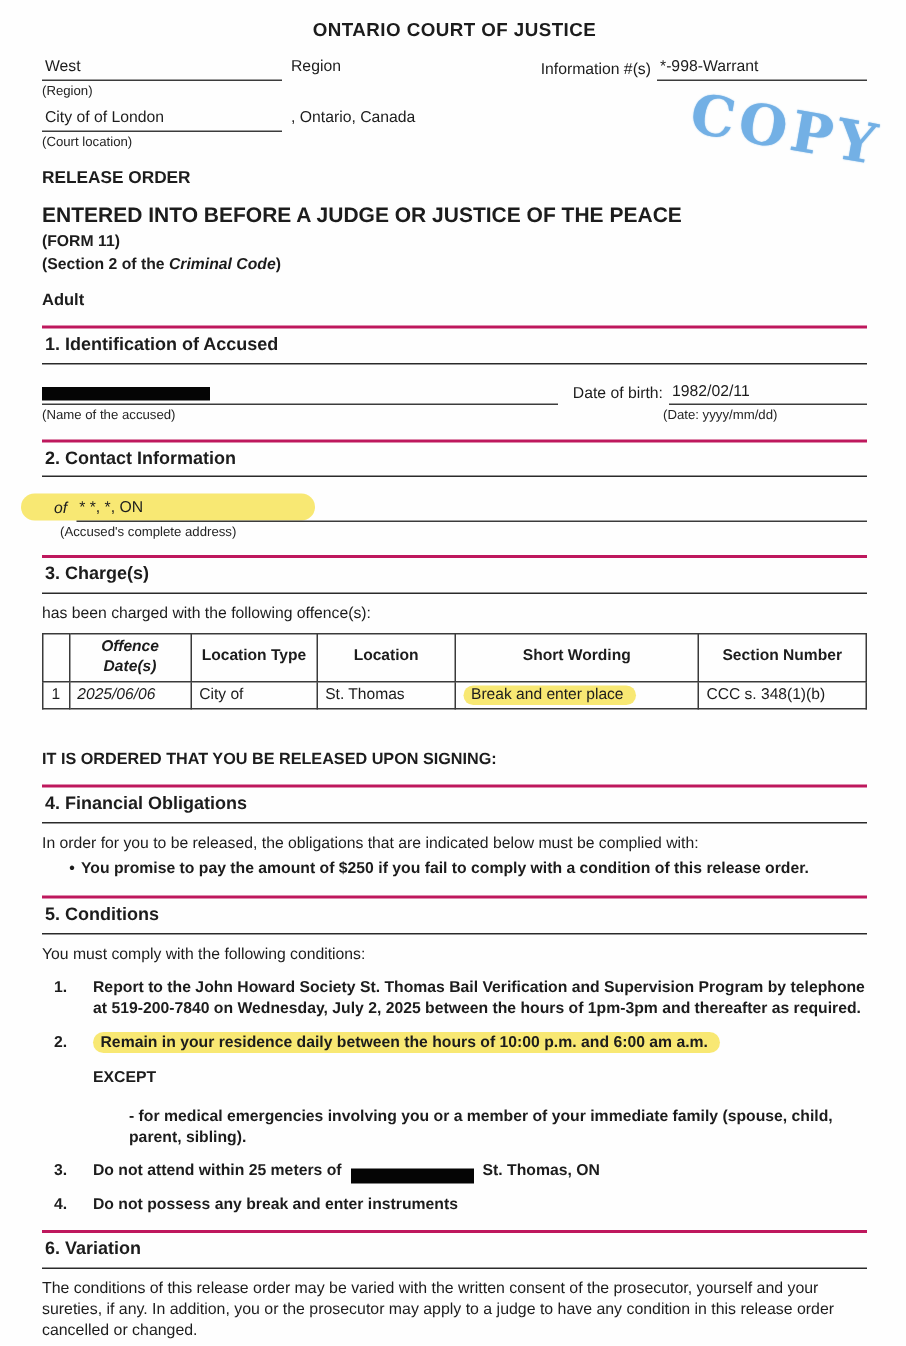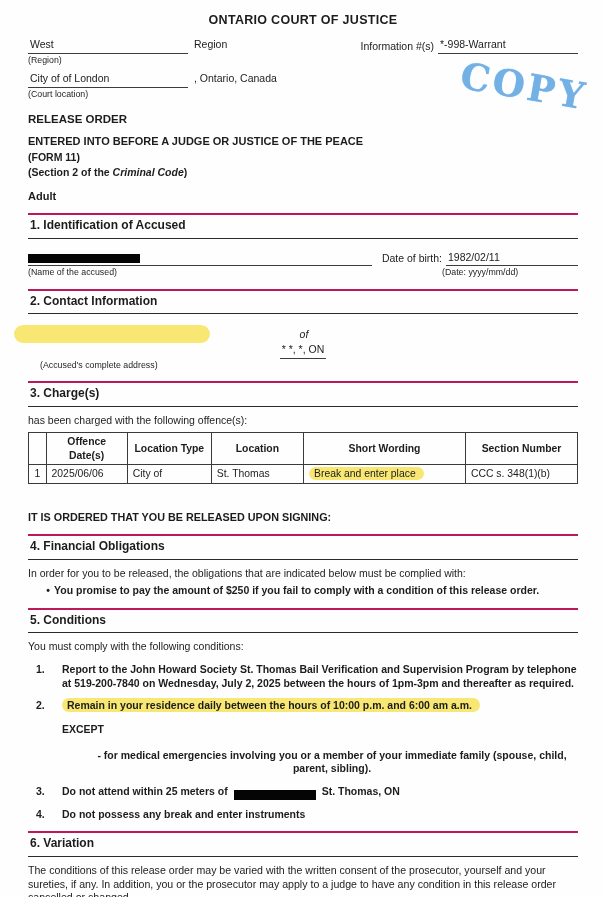--- a/index.html
+++ b/index.html
@@ -27,21 +27,21 @@
   .stamp {
     position:absolute; top:62px; right:16px;
     font-family:"DejaVu Serif", serif; font-weight:700;
     font-size:37px; letter-spacing:3px; color:#55a0e0; opacity:.82;
     transform:rotate(10deg); text-shadow:0 0 1px #7ab4e6;
     pointer-events:none;
   }
 
   .center-block { text-align:left; }
   .t-release { font-weight:700; font-size:11.5px; margin-top:12px; }
-  .t-entered { font-weight:700; font-size:11px;   margin-top:7px; }
+  .t-entered { font-weight:700; font-size:14px;   margin-top:7px; }
   .t-form    { font-weight:700; font-size:10.5px; margin-top:2px; }
   .t-sect    { font-weight:700; font-size:10.5px; margin-top:2px; }
   .t-adult   { font-weight:700; font-size:11px;   margin-top:9px; }
   .it { font-style:italic; }
 
   .sec-head {
     border-top:2px solid #be185d; border-bottom:1.6px solid #2a2a2a;
     font-weight:700; font-size:12px; padding:3px 0 4px 2px; margin-top:10px;
   }
 
@@ -51,50 +51,50 @@
   .name-line { width:100%; border-bottom:1px solid #3c3c3c; padding-bottom:1px; }
   .redact { display:inline-block; background:#050505; vertical-align:bottom; }
   .redact-name { width:112px; height:9px; margin-bottom:1px; }
   .dob-label { margin:0 4px 1px 10px; white-space:nowrap; }
   .dob-line { width:132px; }
   .sublabel-row { display:flex; }
   .sublabel-row .left { flex:1; }
   .dob-sub { width:136px; margin-left:0; }
 
   
-  .addr-row { position:relative; display:flex; align-items:center; margin-top:14px;flex-direction:column; }
+  .addr-row { position:relative; display:flex; align-items:center; margin-top:14px; }
   .addr-hl { position:absolute; left:-14px; top:-3px; width:196px; height:18px;
              background:rgba(247,228,90,.85); border-radius:9px; z-index:0; }
   .of-label { position:relative; z-index:1; font-style:italic; margin:0 6px 1px 8px; }
   .addr-line { position:relative; z-index:1; flex:1; }
   .addr-sub { margin-left:12px; }
 
   
   .intro { margin-top:7px; }
   table.charges { width:100%; border-collapse:collapse; margin-top:5px; }
   .charges th, .charges td { border:1px solid #3a3a3a; font-size:10.4px; padding:2px 5px; }
   .charges th { font-weight:700; text-align:center; }
   .charges td { text-align:left; }
   .c0 { width:3.2%; text-align:center !important; }
-  .c1 { width:14.8%; } .c2 { width:15.3%; } .c3 { width:16.8%; } .c4 { width:29.5%; } .c5 { width:20.4%; }
+  .c1 { width:14.8%;font-style:italic; } .c2 { width:15.3%; } .c3 { width:16.8%; } .c4 { width:29.5%; } .c5 { width:20.4%; }
   .ordered { font-weight:700; margin-top:26px; font-size:10.8px; }
 
   .hl { background:rgba(247,228,90,.85); border-radius:7px; padding:1px 8px 1px 5px; }
 
   
   .bullet-row { display:flex; margin-top:4px; font-weight:700; }
   .bullet-dot { width:12px; text-align:center; margin-left:14px; }
   .s4-intro { font-weight:400; margin-top:7px; }
 
   
   .cond { display:flex; margin-top:9px; font-weight:700; }
   .cond-num { width:16px; margin-left:8px; flex:none; }
   .cond-text { margin-left:10px; }
   .except { font-weight:700; margin:10px 0 12px 34px; }
-  .except-detail { font-weight:700; margin:7px 0 0 58px;text-align:center; }
+  .except-detail { font-weight:700; margin:7px 0 0 58px; }
   .redact-addr { width:82px; height:10px; margin:0 6px -1px 6px; }
 
   
   .para { margin-top:7px; font-size:10.6px; }
 </style>
 </head>
 <body>
 
 <div class="page">
 

